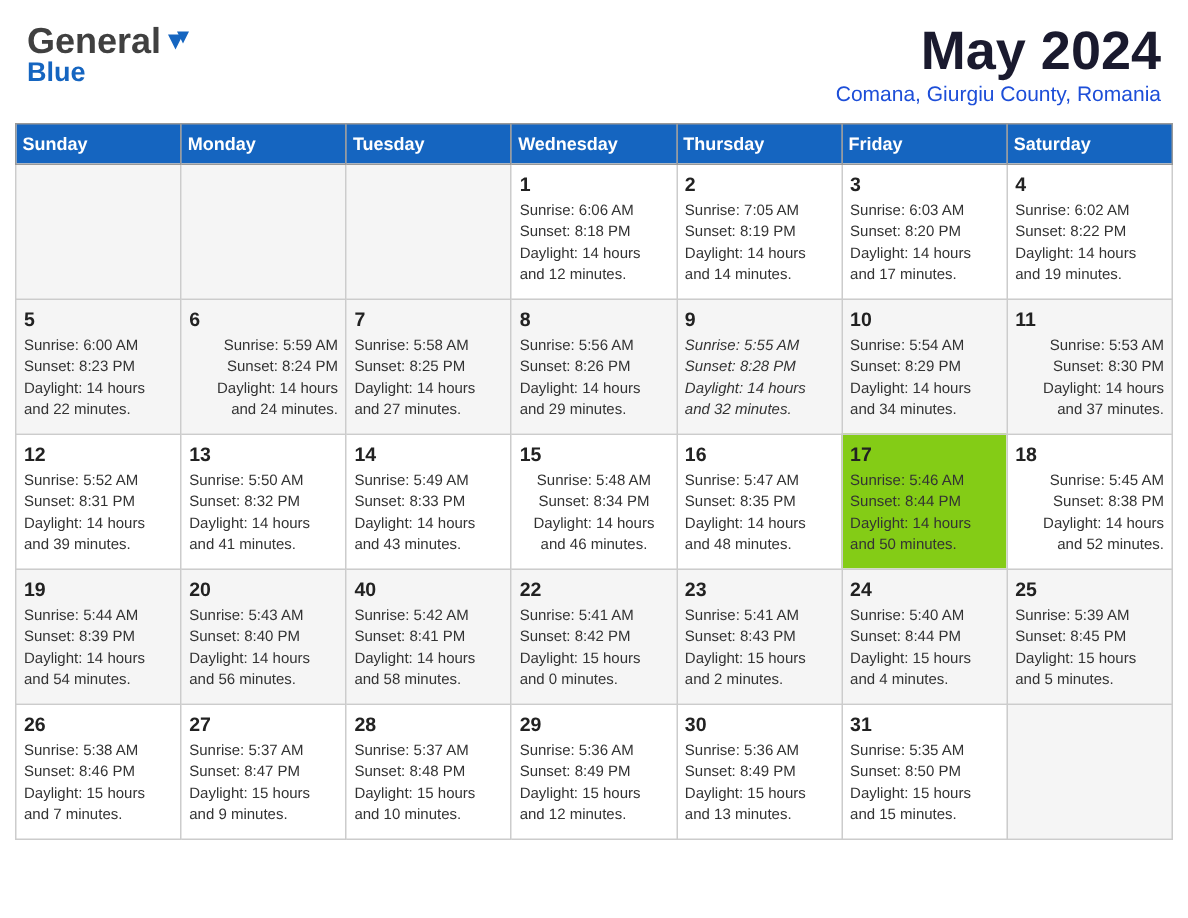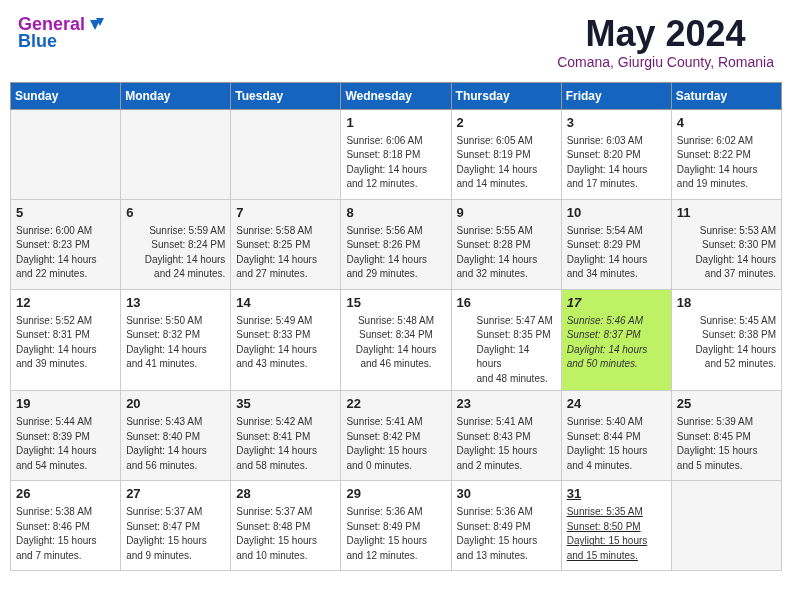--- a/index.html
+++ b/index.html
@@ -16,31 +16,31 @@
       align-items: flex-start;
       margin-bottom: 8px;
       padding: 4px 8px;
     }
     .logo {
       display: flex;
       flex-direction: column;
       align-items: flex-start;
     }
     .title-area {
-      text-align: center;
+      text-align: right;
     }
     .month-title {
       font-size: 36px;
       font-weight: bold;
       color: #1a1a2e;
       line-height: 1.1;
     }
     .location {
       font-size: 14px;
-      color: #701a75;
+      color: #1d4ed8;
     }
     table {
       width: 100%;
       border-collapse: collapse;
       table-layout: fixed;
     }
     th {
       background-color: #1565c0;
       color: #fff;
       font-size: 12px;
@@ -80,21 +80,21 @@
     tr:nth-child(even) td:not(.empty) {
       background: #f9f9f9;
     }
   </style>
 </head>
 <body>
 
 <div class="header">
   <div class="logo">
     <div style="display:flex;align-items:center;">
-      <span style="font-size:18px;font-weight:bold;color:#a21caf;">General</span>
+      <span style="font-size:24px;font-weight:bold;color:#404040;">General</span>
       <svg width="18" height="18" viewBox="0 0 18 18" style="margin-left:1px;">
         <polygon points="4,4 14,4 9,14" fill="#1565c0"></polygon>
         <polygon points="10,2 18,2 14,10" fill="#1565c0"></polygon>
       </svg>
     </div>
     <span style="font-size:18px;font-weight:bold;color:#1565c0;margin-top:-4px;">Blue</span>
   </div>
   <div class="title-area">
     <div class="month-title">May 2024</div>
     <div class="location">Comana, Giurgiu County, Romania</div>
@@ -120,21 +120,21 @@
         <td class="empty" style="background: rgb(245, 245, 245);"></td>
         <td style="background: rgb(255, 255, 255);">
           <span class="day-number">1</span>
           <div class="day-info" style="white-space: pre-line;">Sunrise: 6:06 AM
 Sunset: 8:18 PM
 Daylight: 14 hours
 and 12 minutes.</div>
         </td>
         <td style="background: rgb(255, 255, 255);">
           <span class="day-number">2</span>
-          <div class="day-info" style="white-space: pre-line;">Sunrise: 6:05 AM
+          <div class="day-info" style="white-space: pre-line;">Sunrise: 7:05 AM
 Sunset: 8:19 PM
 Daylight: 14 hours
 and 14 minutes.</div>
         </td>
         <td style="background: rgb(255, 255, 255);">
           <span class="day-number">3</span>
           <div class="day-info" style="white-space: pre-line;">Sunrise: 6:03 AM
 Sunset: 8:20 PM
 Daylight: 14 hours
 and 17 minutes.</div>
@@ -171,21 +171,21 @@
         </td>
         <td style="background: rgb(245, 245, 245);">
           <span class="day-number">8</span>
           <div class="day-info" style="white-space: pre-line;">Sunrise: 5:56 AM
 Sunset: 8:26 PM
 Daylight: 14 hours
 and 29 minutes.</div>
         </td>
         <td style="background: rgb(245, 245, 245);">
           <span class="day-number">9</span>
-          <div class="day-info" style="white-space: pre-line;">Sunrise: 5:55 AM
+          <div class="day-info" style="white-space: pre-line; font-style: italic;">Sunrise: 5:55 AM
 Sunset: 8:28 PM
 Daylight: 14 hours
 and 32 minutes.</div>
         </td>
         <td style="background: rgb(245, 245, 245);">
           <span class="day-number">10</span>
           <div class="day-info" style="white-space: pre-line;">Sunrise: 5:54 AM
 Sunset: 8:29 PM
 Daylight: 14 hours
 and 34 minutes.</div>
@@ -222,29 +222,29 @@
         </td>
         <td style="background: rgb(255, 255, 255); margin-top: 19px;">
           <span class="day-number">15</span>
           <div class="day-info" style="white-space: pre-line; text-align: center;">Sunrise: 5:48 AM
 Sunset: 8:34 PM
 Daylight: 14 hours
 and 46 minutes.</div>
         </td>
         <td style="background: rgb(255, 255, 255);">
           <span class="day-number">16</span>
-          <div class="day-info" style="white-space: pre-line; margin-left: 20px;">Sunrise: 5:47 AM
+          <div class="day-info" style="white-space: pre-line;">Sunrise: 5:47 AM
 Sunset: 8:35 PM
 Daylight: 14 hours
 and 48 minutes.</div>
         </td>
-        <td style="background: #bef264; font-style: italic;">
+        <td style="background: #84cc16;">
           <span class="day-number">17</span>
           <div class="day-info" style="white-space: pre-line;">Sunrise: 5:46 AM
-Sunset: 8:37 PM
+Sunset: 8:44 PM
 Daylight: 14 hours
 and 50 minutes.</div>
         </td>
         <td style="background: rgb(255, 255, 255);">
           <span class="day-number">18</span>
           <div class="day-info" style="white-space: pre-line; text-align: right;">Sunrise: 5:45 AM
 Sunset: 8:38 PM
 Daylight: 14 hours
 and 52 minutes.</div>
         </td>
@@ -258,21 +258,21 @@
 and 54 minutes.</div>
         </td>
         <td style="background: rgb(245, 245, 245);">
           <span class="day-number">20</span>
           <div class="day-info" style="white-space: pre-line;">Sunrise: 5:43 AM
 Sunset: 8:40 PM
 Daylight: 14 hours
 and 56 minutes.</div>
         </td>
         <td style="background: rgb(245, 245, 245);">
-          <span class="day-number">35</span>
+          <span class="day-number">40</span>
           <div class="day-info" style="white-space: pre-line;">Sunrise: 5:42 AM
 Sunset: 8:41 PM
 Daylight: 14 hours
 and 58 minutes.</div>
         </td>
         <td style="background: rgb(245, 245, 245);">
           <span class="day-number">22</span>
           <div class="day-info" style="white-space: pre-line;">Sunrise: 5:41 AM
 Sunset: 8:42 PM
 Daylight: 15 hours
@@ -329,21 +329,21 @@
 Daylight: 15 hours
 and 12 minutes.</div>
         </td>
         <td style="background: rgb(255, 255, 255);">
           <span class="day-number">30</span>
           <div class="day-info" style="white-space: pre-line;">Sunrise: 5:36 AM
 Sunset: 8:49 PM
 Daylight: 15 hours
 and 13 minutes.</div>
         </td>
-        <td style="background: rgb(255, 255, 255); text-decoration: underline;">
+        <td style="background: rgb(255, 255, 255);">
           <span class="day-number">31</span>
           <div class="day-info" style="white-space: pre-line;">Sunrise: 5:35 AM
 Sunset: 8:50 PM
 Daylight: 15 hours
 and 15 minutes.</div>
         </td>
         <td class="empty" style="background: rgb(245, 245, 245);"></td>
       </tr>
     </tbody>
 </table>

